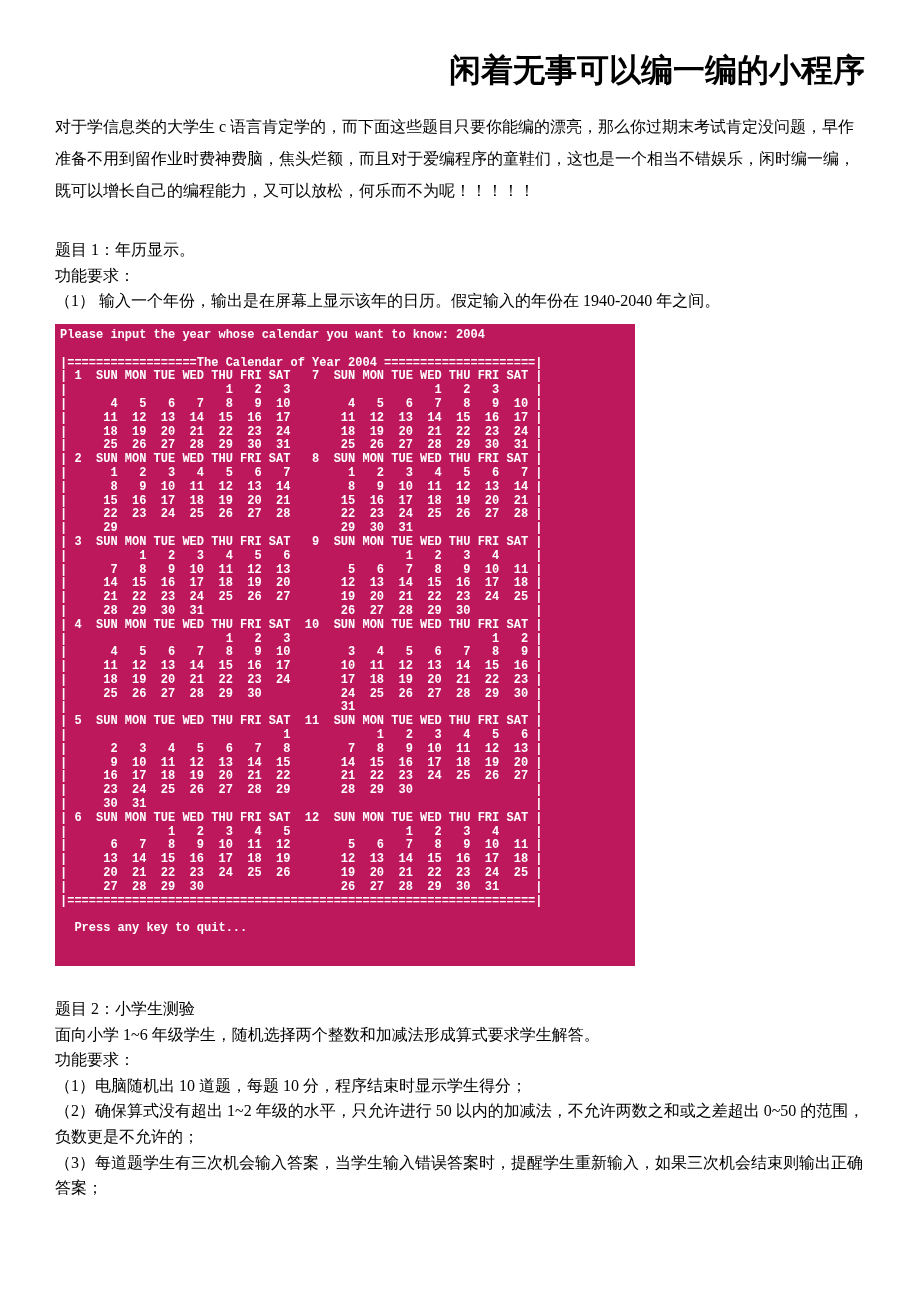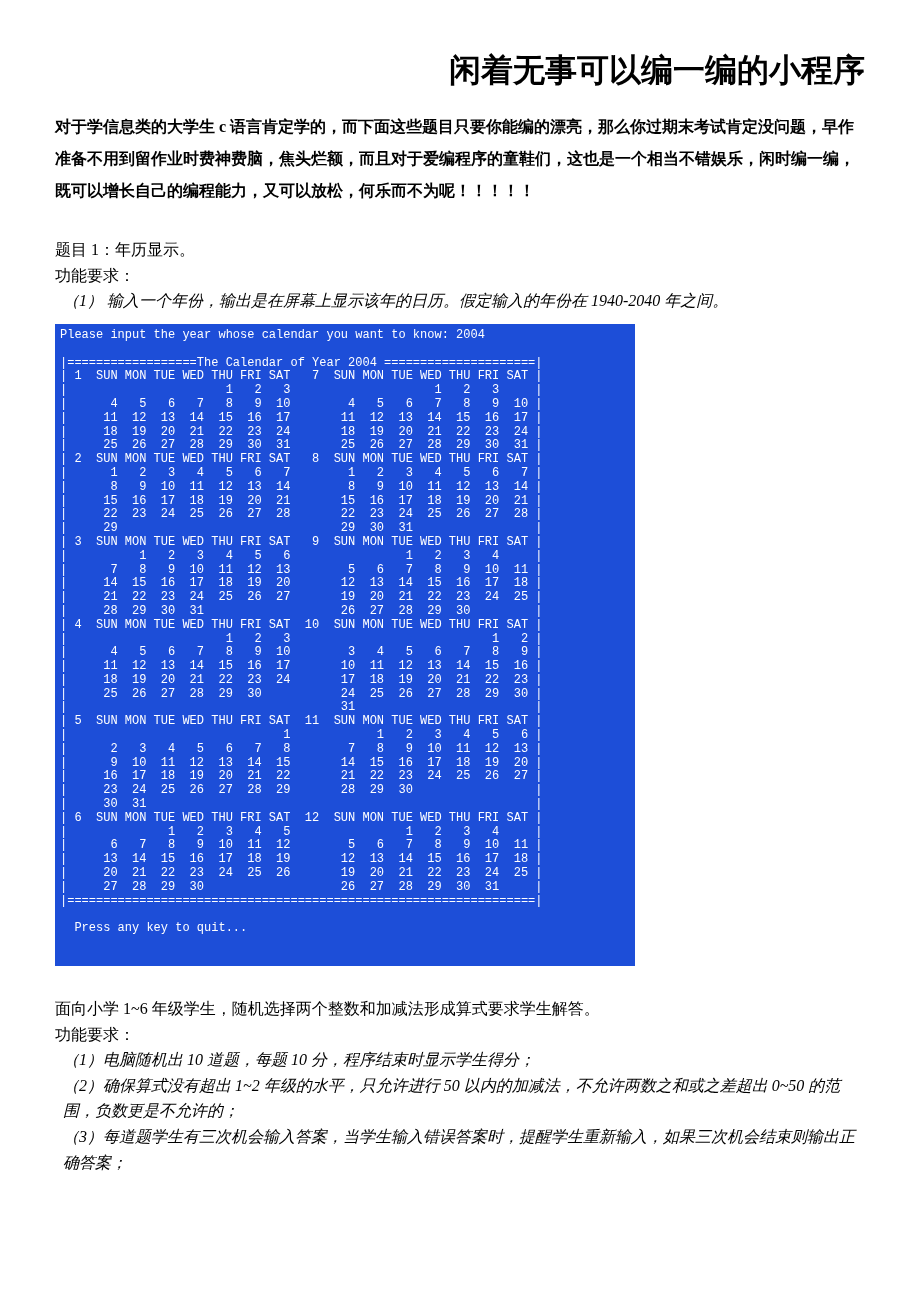--- a/index.html
+++ b/index.html
@@ -11,50 +11,49 @@
       font-size: 16px;
       line-height: 1.6;
     }
     .title {
       text-align: right;
       font-size: 32px;
       font-weight: bold;
       margin-bottom: 15px;
     }
     .intro {
-      font-weight: bold;
+      font-weight: normal;
       font-size: 16px;
       line-height: 2.0;
       margin-bottom: 30px;
     }
     .section {
       margin-bottom: 10px;
     }
     .section-title {
       font-family: "Times New Roman", "SimSun", serif;
     }
     .req-label {
       font-family: Liberation Serif, serif;
     }
     .req-item {
       font-family: "Times New Roman", "SimSun", serif;
-      margin-left: 8px;
-      font-style: italic;
+      margin-left: 0;
     }
     .console {
-      background: #1d4ed8;
+      background: #be185d;
       color: white;
       font-family: "Courier New", monospace;
       font-size: 12px;
       line-height: 1.15;
       padding: 5px 5px 30px 5px;
       white-space: pre;
       margin: 5px 0 30px 0;
       width: 570px;
-      font-weight: normal;
+      font-weight: bold;
     }
     .mixed {
       font-family: "Times New Roman", "SimSun", serif;
     }
   </style>
 </head>
 <body>
 
 <div class="title">闲着无事可以编一编的小程序</div>
 
@@ -105,18 +104,19 @@
 |              1   2   3   4   5                1   2   3   4     |
 |      6   7   8   9  10  11  12        5   6   7   8   9  10  11 |
 |     13  14  15  16  17  18  19       12  13  14  15  16  17  18 |
 |     20  21  22  23  24  25  26       19  20  21  22  23  24  25 |
 |     27  28  29  30                   26  27  28  29  30  31     |
 |=================================================================|
 
   Press any key to quit...</div>
 
 <div class="section">
+  <div class="section-title mixed">题目 2：小学生测验</div>
   <div class="mixed">面向小学 1~6 年级学生，随机选择两个整数和加减法形成算式要求学生解答。</div>
   <div class="req-label">功能要求：</div>
   <div class="req-item mixed">（1）电脑随机出 10 道题，每题 10 分，程序结束时显示学生得分；</div>
   <div class="req-item mixed">（2）确保算式没有超出 1~2 年级的水平，只允许进行 50 以内的加减法，不允许两数之和或之差超出 0~50 的范围，负数更是不允许的；</div>
   <div class="req-item mixed">（3）每道题学生有三次机会输入答案，当学生输入错误答案时，提醒学生重新输入，如果三次机会结束则输出正确答案；</div>
 </div>
 
 </body></html>

